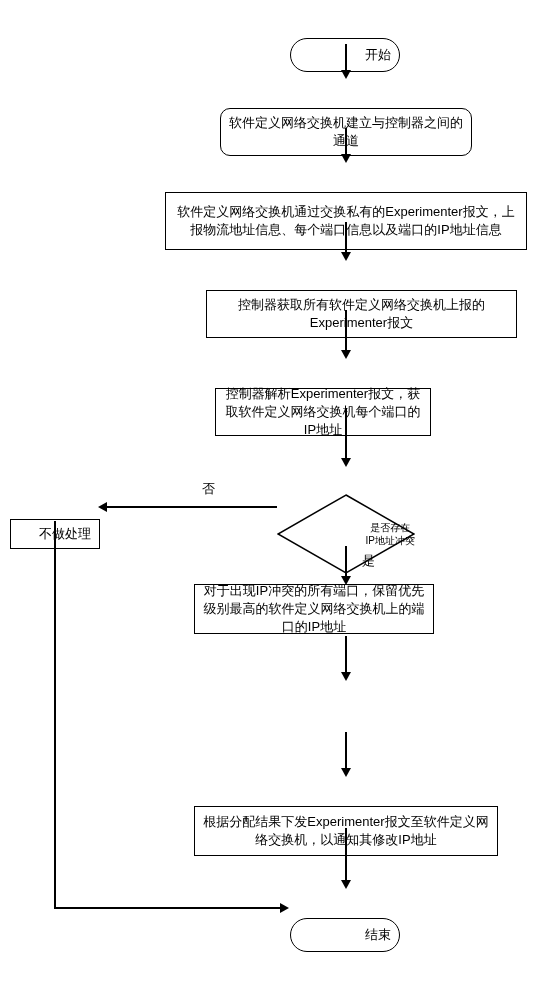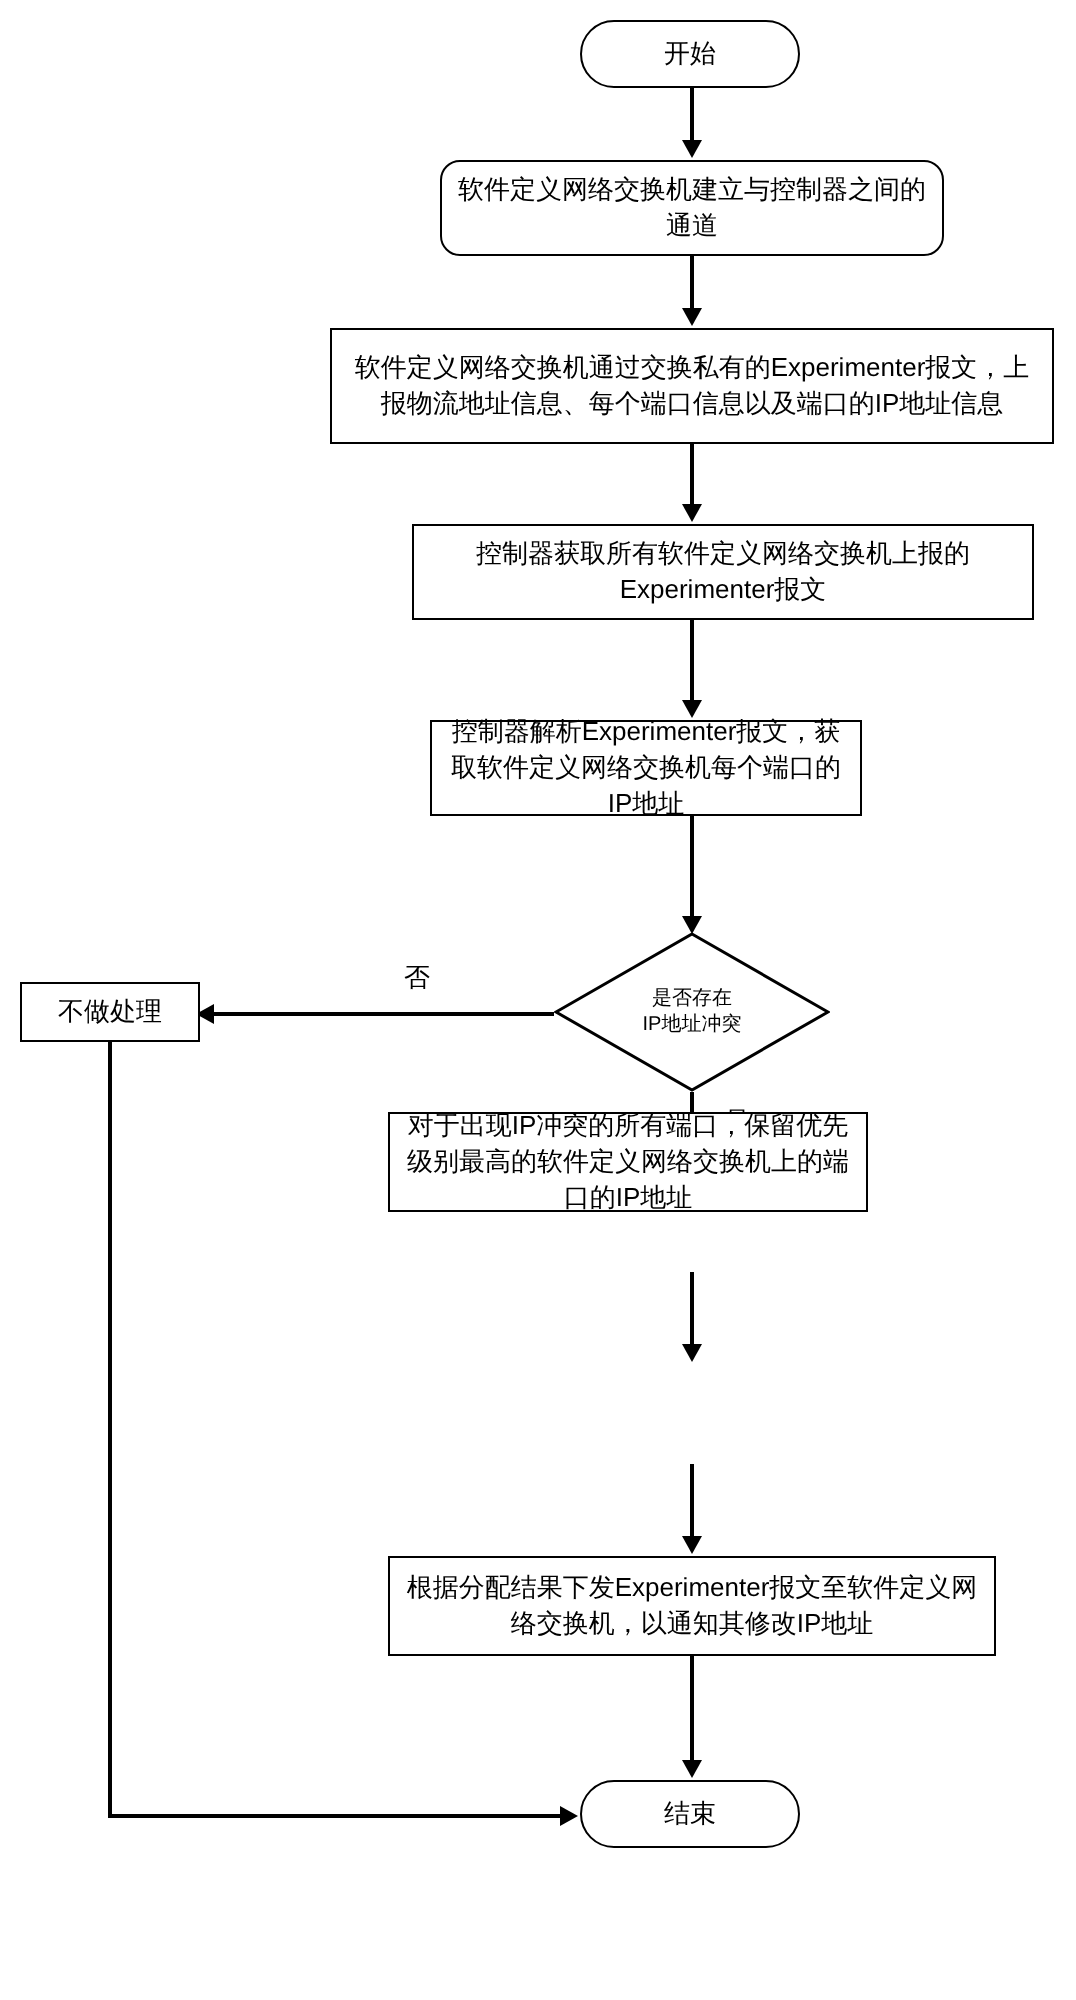--- a/index.html
+++ b/index.html
@@ -14,26 +14,27 @@
     position: relative;
     width: 518px;
     height: 980px;
   }
   .node {
     position: absolute;
     background: #fff;
     border: 1.5px solid #000;
     display: flex;
     align-items: center;
-    justify-content: center;
+    justify-content: flex-end;
     text-align: center;
     font-size: 13px;
     line-height: 1.4;
     padding: 4px 8px;
     box-sizing: border-box;
+    margin-top: 28px;
   }
   .terminator {
     border-radius: 999px;
   }
   .decision {
     border: none;
     padding: 0;
     background: transparent;
   }
   .decision svg {

